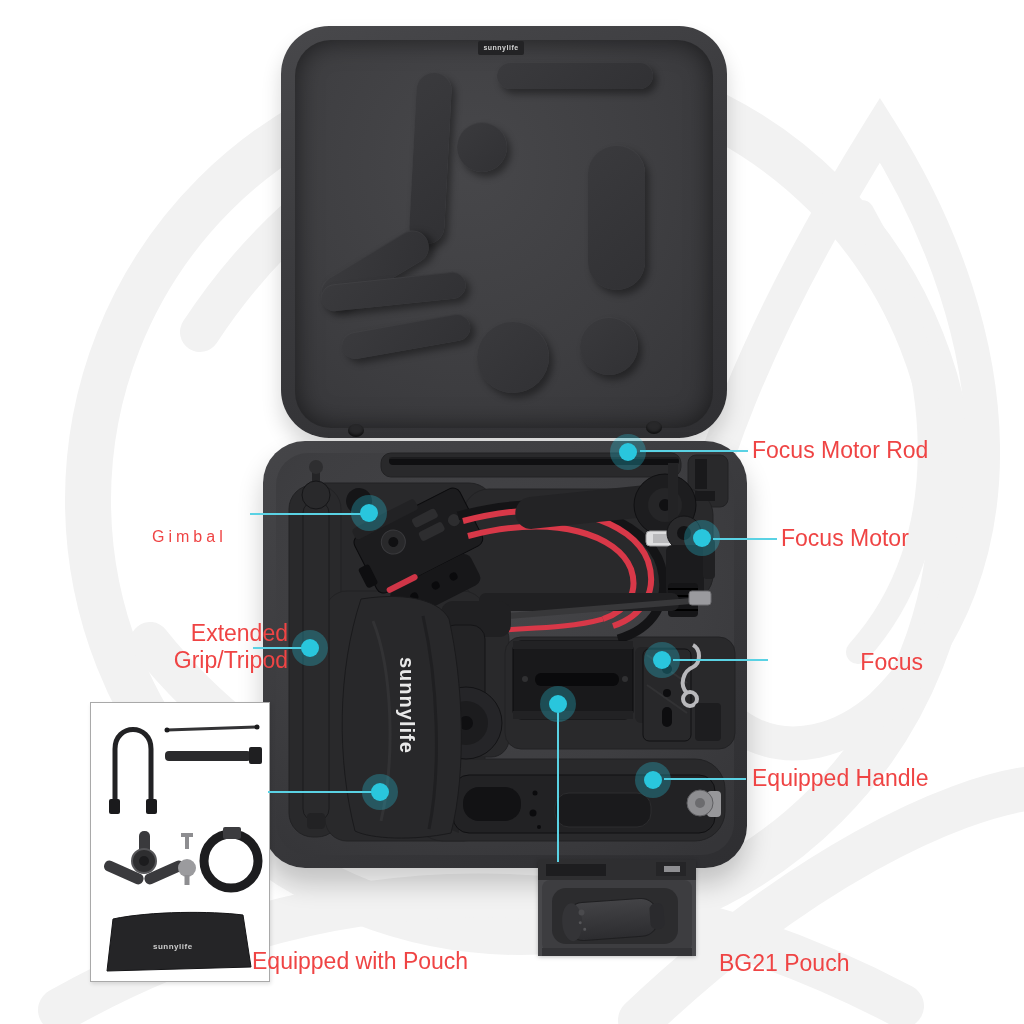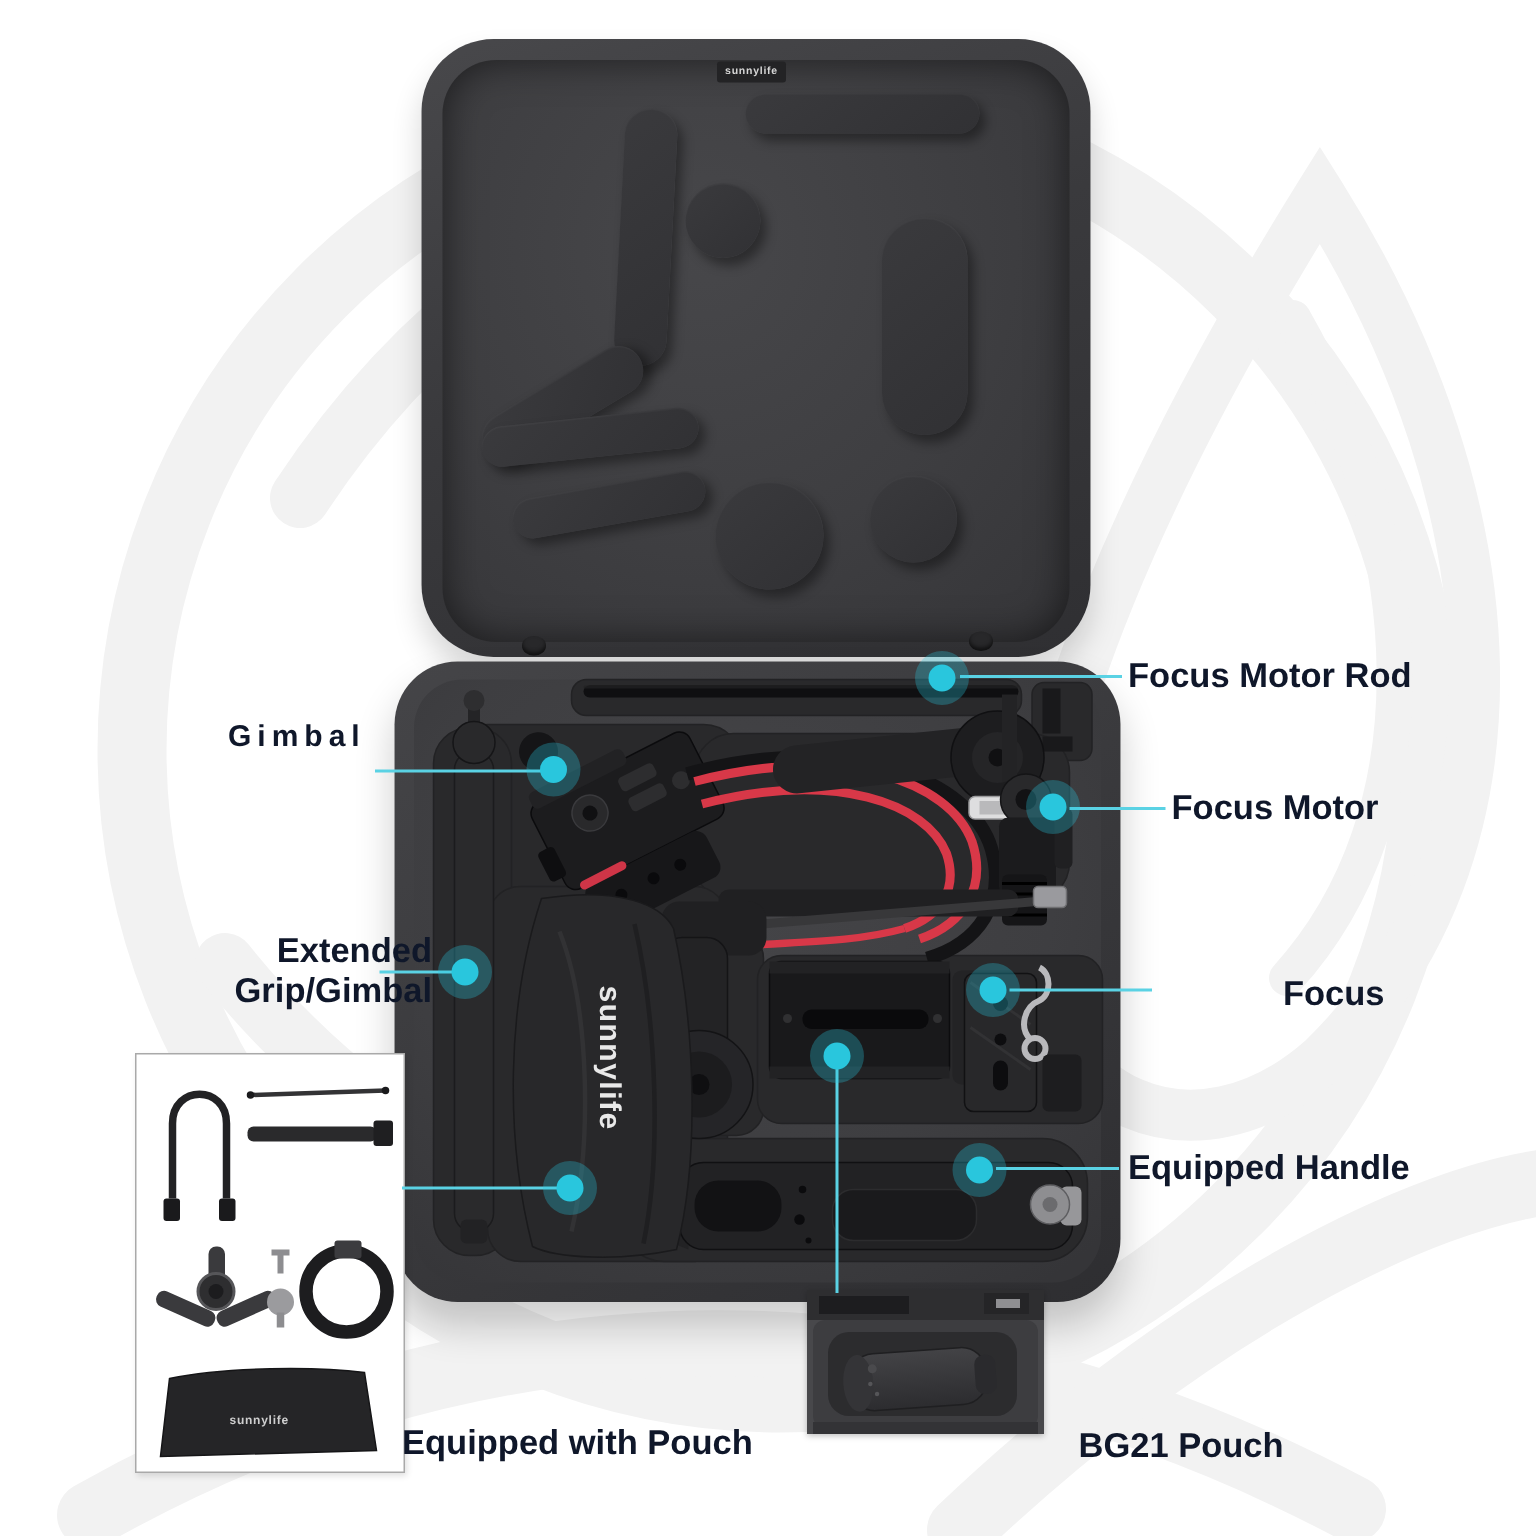--- a/index.html
+++ b/index.html
@@ -31,21 +31,21 @@
   
   .inset-photo{position:absolute;left:538px;top:860px;width:158px;height:96px;overflow:hidden;
        box-shadow:0 1px 4px rgba(0,0,0,.25);}
   
   .dot{position:absolute;width:36px;height:36px;border-radius:50%;
        background:rgba(41,198,222,.30);}
   .dot::after{content:"";position:absolute;left:9px;top:9px;width:18px;height:18px;
        border-radius:50%;background:#29c6dd;}
   .line{position:absolute;background:#5ad2e4;height:2px;}
   .vline{position:absolute;background:#5ad2e4;width:2px;}
-  .lbl{position:absolute;color:#0f172a;font-weight:bold;font-size:23px;line-height:26px;
+  .lbl{position:absolute;color:#ef4444;font-weight:normal;font-size:23px;line-height:26px;
        white-space:nowrap;}
   .lbl-center{text-align:right;white-space:normal;line-height:27px;}
 </style>
 </head>
 <body>
 
 <div class="canvas">
 
   <svg class="watermark" width="1024" height="1024" viewBox="0 0 1024 1024">
     <g fill="none" stroke="#f2f2f2" stroke-linecap="round">
@@ -290,26 +290,26 @@
   <div class="dot" style="left:610px;top:434px;"></div>
   <div class="dot" style="left:351px;top:495px;"></div>
   <div class="dot" style="left:684px;top:520px;"></div>
   <div class="dot" style="left:292px;top:630px;"></div>
   <div class="dot" style="left:644px;top:642px;"></div>
   <div class="dot" style="left:362px;top:774px;"></div>
   <div class="dot" style="left:635px;top:762px;"></div>
   <div class="dot" style="left:540px;top:686px;"></div>
 
   <div class="lbl" style="left:752px;top:437px;">Focus Motor Rod</div>
-  <div class="lbl" style="left:152px;top:478px;font-size:20px;letter-spacing:4px;">Gimbal</div>
+  <div class="lbl" style="left:152px;top:524px;font-size:16px;letter-spacing:4px;">Gimbal</div>
   <div class="lbl" style="left:781px;top:525px;">Focus Motor</div>
   <div class="lbl lbl-center" style="left:88px;top:620px;width:200px;">
     <div>Extended</div>
-    <div>Grip/Gimbal</div>
+    <div>Grip/Tripod</div>
   </div>
   <div class="lbl lbl-center" style="left:765px;top:649px;width:158px;">
     <div>Focus</div>
   </div>
   <div class="lbl" style="left:752px;top:765px;">Equipped Handle</div>
-  <div class="lbl" style="left:268px;top:948px;">Equipped with Pouch</div>
+  <div class="lbl" style="left:252px;top:948px;">Equipped with Pouch</div>
   <div class="lbl" style="left:719px;top:950px;">BG21 Pouch</div>
 
 </div>
 
 </body></html>

